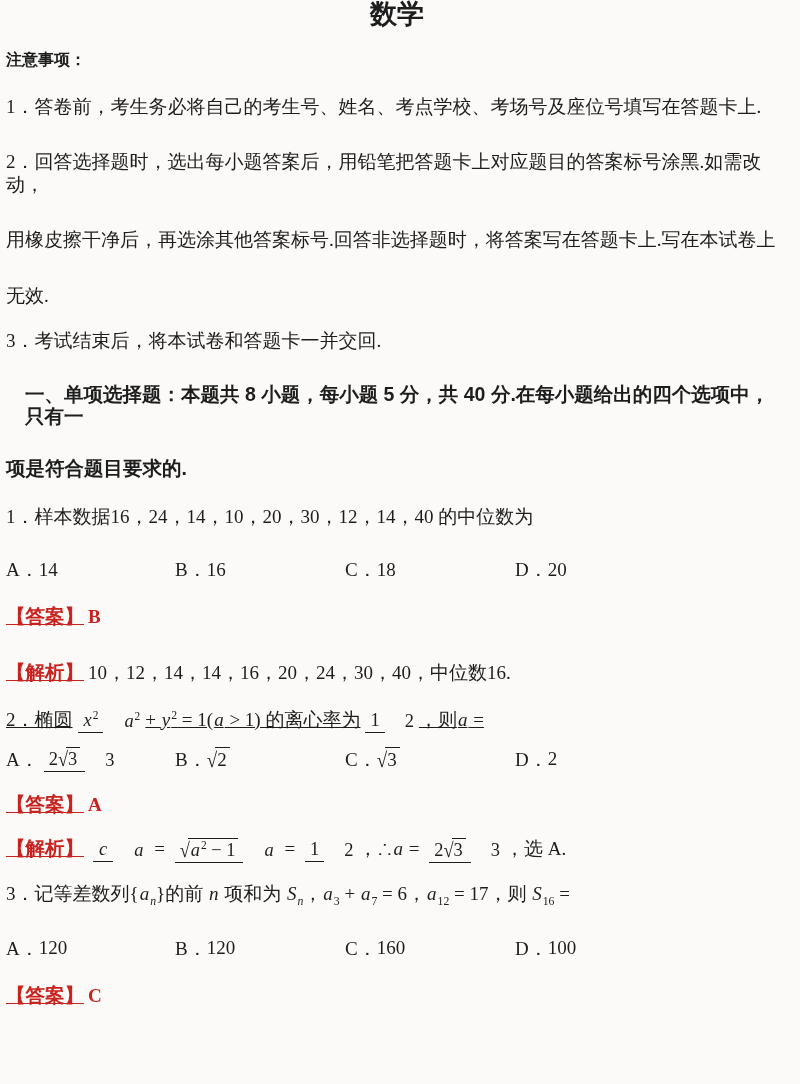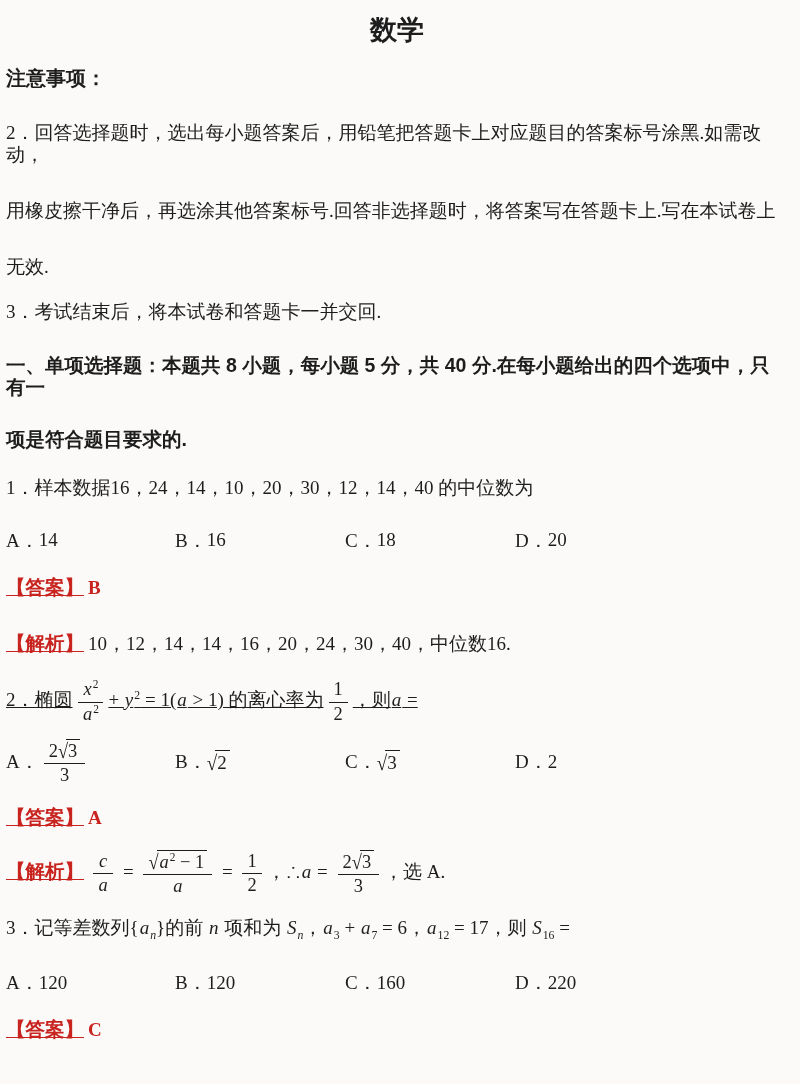--- a/index.html
+++ b/index.html
@@ -8,36 +8,36 @@
     background:#fbfaf8;
     color:#1d1d1d;
     font-family:"Liberation Serif","DejaVu Serif",serif;
     font-size:19px;
   }
   .page{padding:0 12px 0 6px;}
   .title{
     text-align:center;
     font-family:"Liberation Sans","DejaVu Sans",sans-serif;
     font-weight:bold;font-size:27px;line-height:1.1;
-    padding-top:16px;
+    padding-top:0;
   }
   .h-bold{
     font-family:"Liberation Sans","DejaVu Sans",sans-serif;
-    font-weight:bold;font-size:20px;line-height:1.15;
+    font-weight:bold;font-size:16px;line-height:1.15;
   }
   .line{line-height:1.2;}
   .sec-line{font-size:19.5px;}
   
   .mt-heading{margin-top:21px;}
   .mt-n1{margin-top:27px;}
   .mt-n2{margin-top:32px;}
   .mt-n3{margin-top:33px;}
   .mt-n4{margin-top:33px;}
   .mt-n5{margin-top:22px;}
-  .mt-sec1{margin-top:30px;}
+  .mt-sec1{margin-top:30px;margin-left:19px;}
   .mt-sec2{margin-top:29px;}
   .mt-q1{margin-top:27px;}
   .mt-opts1{margin-top:28px;}
   .mt-ans1{margin-top:22px;}
   .mt-ana1{margin-top:32px;}
   .mt-q2{margin-top:24px;text-decoration:underline;}
   .mt-opts2{margin-top:14px;}
   .mt-ans2{margin-top:20px;}
   .mt-ana2{margin-top:20px;}
   .mt-q3{margin-top:20px;}
@@ -60,39 +60,41 @@
   }
   .ans-val{color:#c8231f;font-weight:bold;padding-left:4px;}
   .ana-content{padding-left:4px;}
   
   .math{line-height:1.2;}
   .t{white-space:pre;}
   .mvar{font-family:"Liberation Serif","DejaVu Serif",serif;font-style:italic;padding:0 1px;}
   sup,sub{font-size:0.62em;line-height:0;}
   sub i{font-style:italic;}
   .frac{
-    display:inline-flex;flex-direction:column;align-items:center;
+    display:inline-flex;align-items:center;
     vertical-align:middle;margin:0 5px;text-align:center;line-height:1.15;
     font-size:0.97em;
+    gap:20px;
   }
   .fnum{display:block;padding:0 5px 1px;border-bottom:1.5px solid currentColor;}
   .fden{display:block;padding-top:1px;}
   .sqrt{white-space:nowrap;display:inline;}
   .srad{display:inline-block;transform:scaleY(1.12);margin-right:-2px;}
   .sbar{display:inline-block;border-top:1.4px solid currentColor;padding:1px 3px 0 2px;}
 </style>
 </head>
 <body>
 
 <div class="page">
 
   <div class="title">数学</div>
 
   <div class="h-bold mt-heading">注意事项：</div>
 
+  <div class="line mt-n1">1．答卷前，考生务必将自己的考生号、姓名、考点学校、考场号及座位号填写在答题卡上.</div>
   <div class="line mt-n2">2．回答选择题时，选出每小题答案后，用铅笔把答题卡上对应题目的答案标号涂黑.如需改动，</div>
   <div class="line mt-n3">用橡皮擦干净后，再选涂其他答案标号.回答非选择题时，将答案写在答题卡上.写在本试卷上</div>
   <div class="line mt-n4">无效.</div>
   <div class="line mt-n5">3．考试结束后，将本试卷和答题卡一并交回.</div>
 
   <div class="h-bold sec-line mt-sec1">一、单项选择题：本题共 8 小题，每小题 5 分，共 40 分.在每小题给出的四个选项中，只有一</div>
   <div class="h-bold sec-line mt-sec2">项是符合题目要求的.</div>
 
   <div class="line mt-q1">1．样本数据16，24，14，10，20，30，12，14，40 的中位数为</div>
   <div class="optrow mt-opts1">
@@ -138,19 +140,19 @@
           <span class="fnum"><span class="t">2</span><span class="sqrt"><span class="srad">√</span><span class="sbar"><span class="t">3</span></span></span></span>
           <span class="fden"><span class="t">3</span></span>
         </span><span class="t">，选 A.</span></span>
   </div>
 
   <div class="line math mt-q3"><span class="t">3．记等差数列</span><span class="t">{</span><i class="mvar">a</i><sub><i>n</i></sub><span class="t">}</span><span class="t">的前 </span><i class="mvar">n</i><span class="t"> 项和为 </span><i class="mvar">S</i><sub><i>n</i></sub><span class="t">，</span><i class="mvar">a</i><sub>3</sub><span class="t"> + </span><i class="mvar">a</i><sub>7</sub><span class="t"> = 6，</span><i class="mvar">a</i><sub>12</sub><span class="t"> = 17，则 </span><i class="mvar">S</i><sub>16</sub><span class="t"> =</span></div>
   <div class="optrow mt-opts3">
     <div class="opt opt-a"><span class="olabel">A</span><span>．</span><span class="math">120</span></div>
     <div class="opt opt-b"><span class="olabel">B</span><span>．</span><span class="math">120</span></div>
     <div class="opt opt-c"><span class="olabel">C</span><span>．</span><span class="math">160</span></div>
-    <div class="opt opt-d"><span class="olabel">D</span><span>．</span><span class="math">220</span></div>
+    <div class="opt opt-d"><span class="olabel">D</span><span>．</span><span class="math">100</span></div>
   </div>
   <div class="line mt-ans3">
     <span class="ans-label">【答案】</span><span class="ans-val">C</span>
   </div>
 
 </div>
 
 </body></html>

